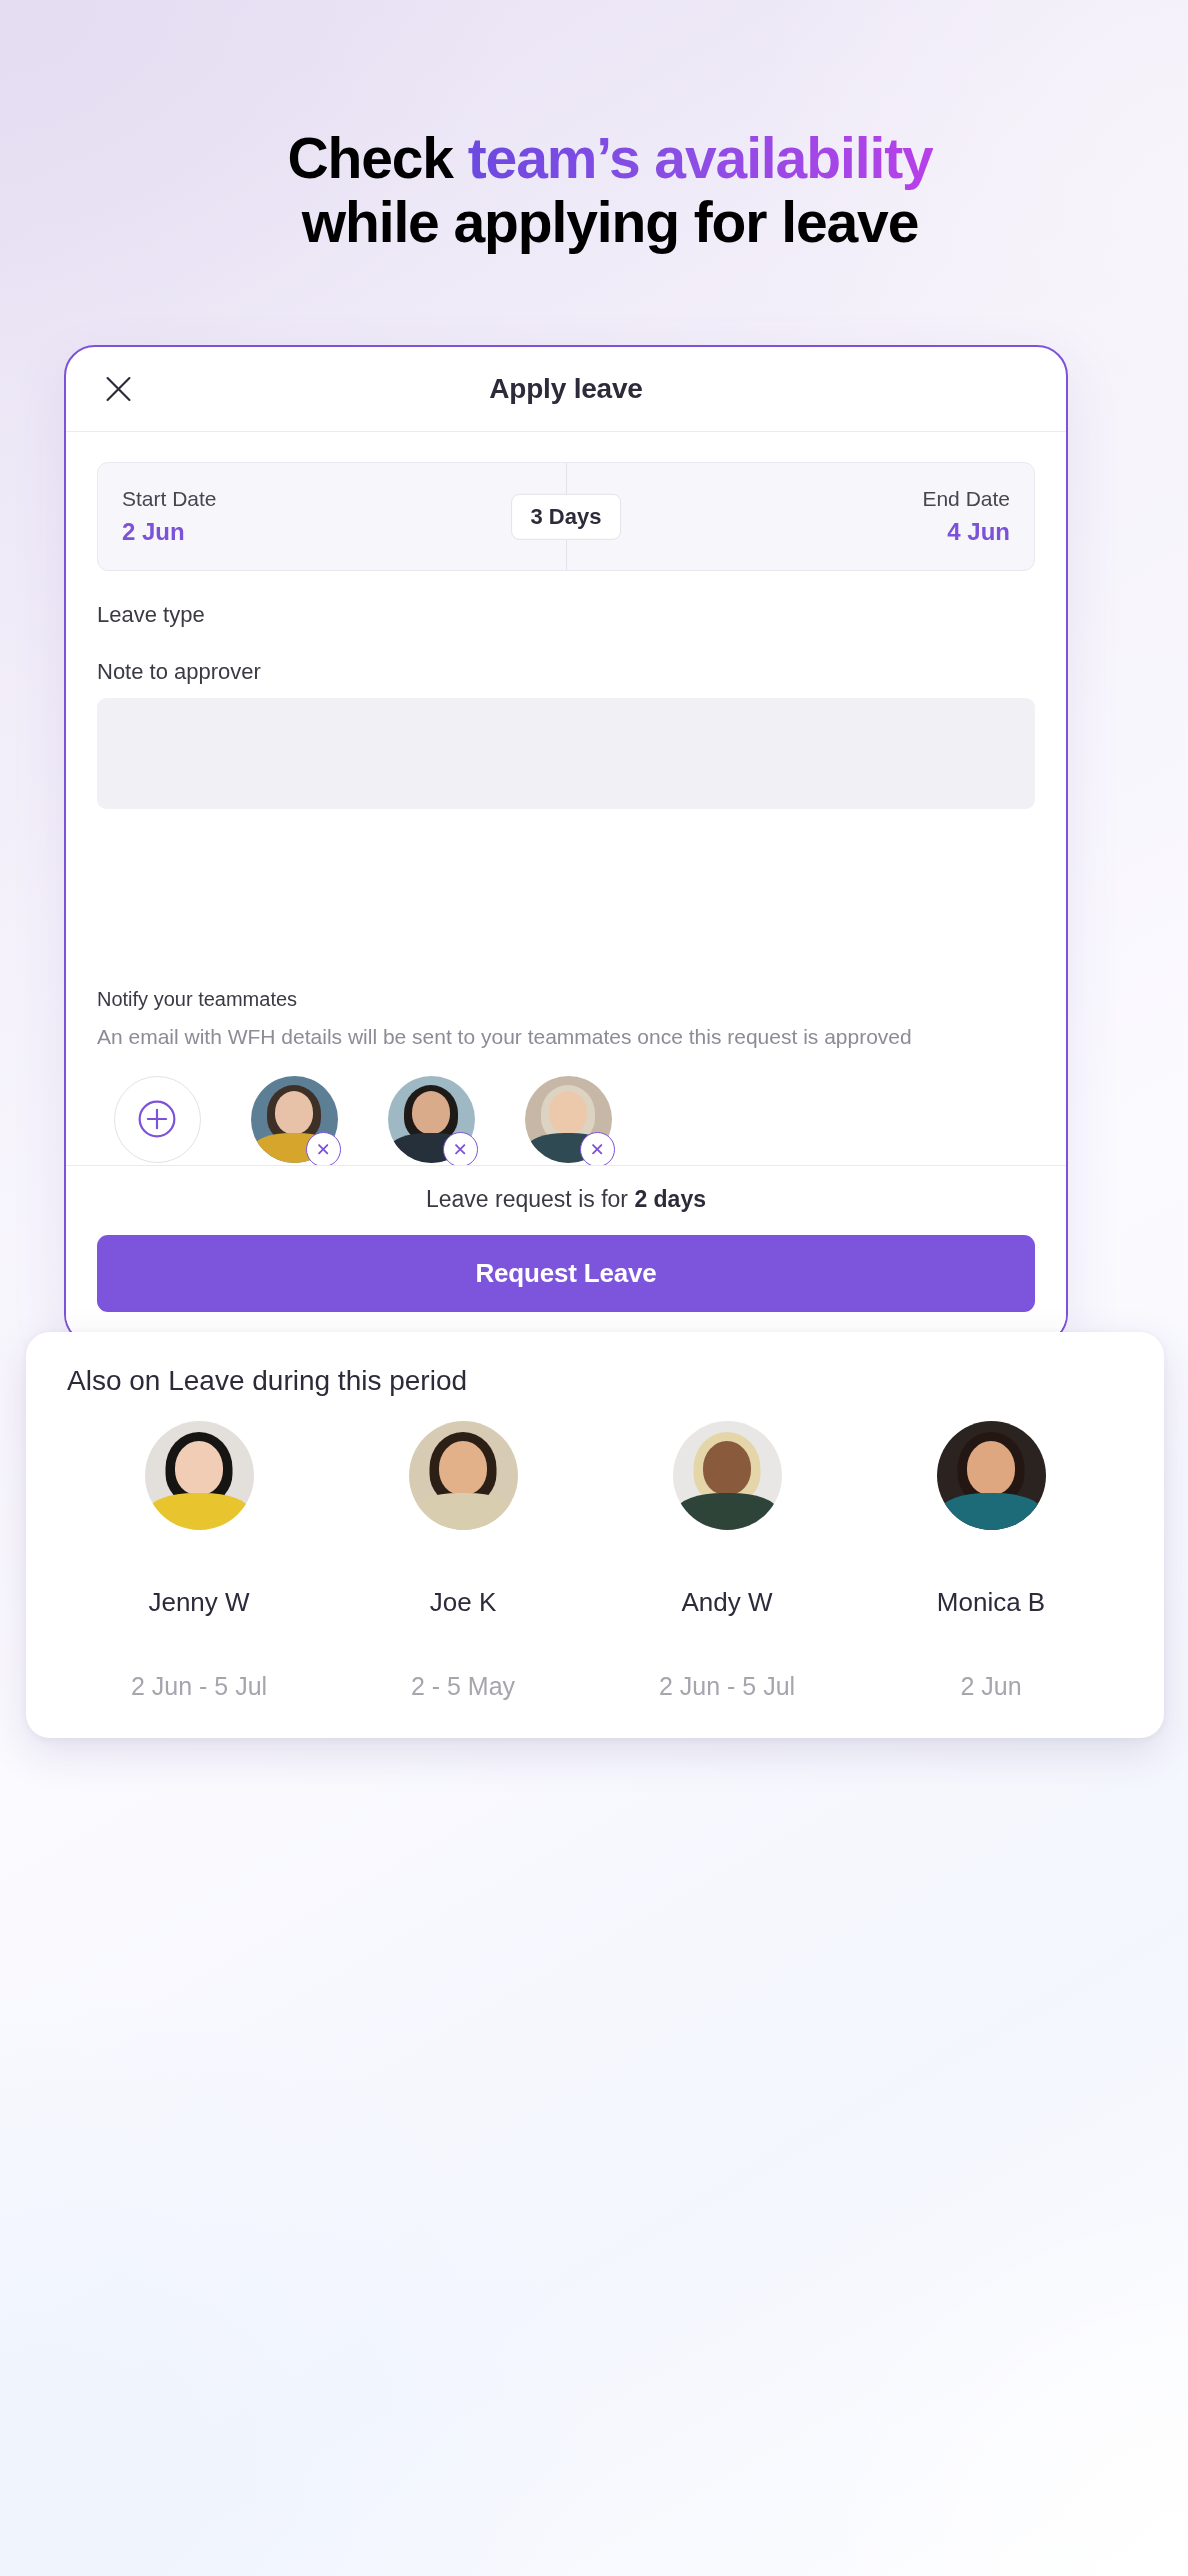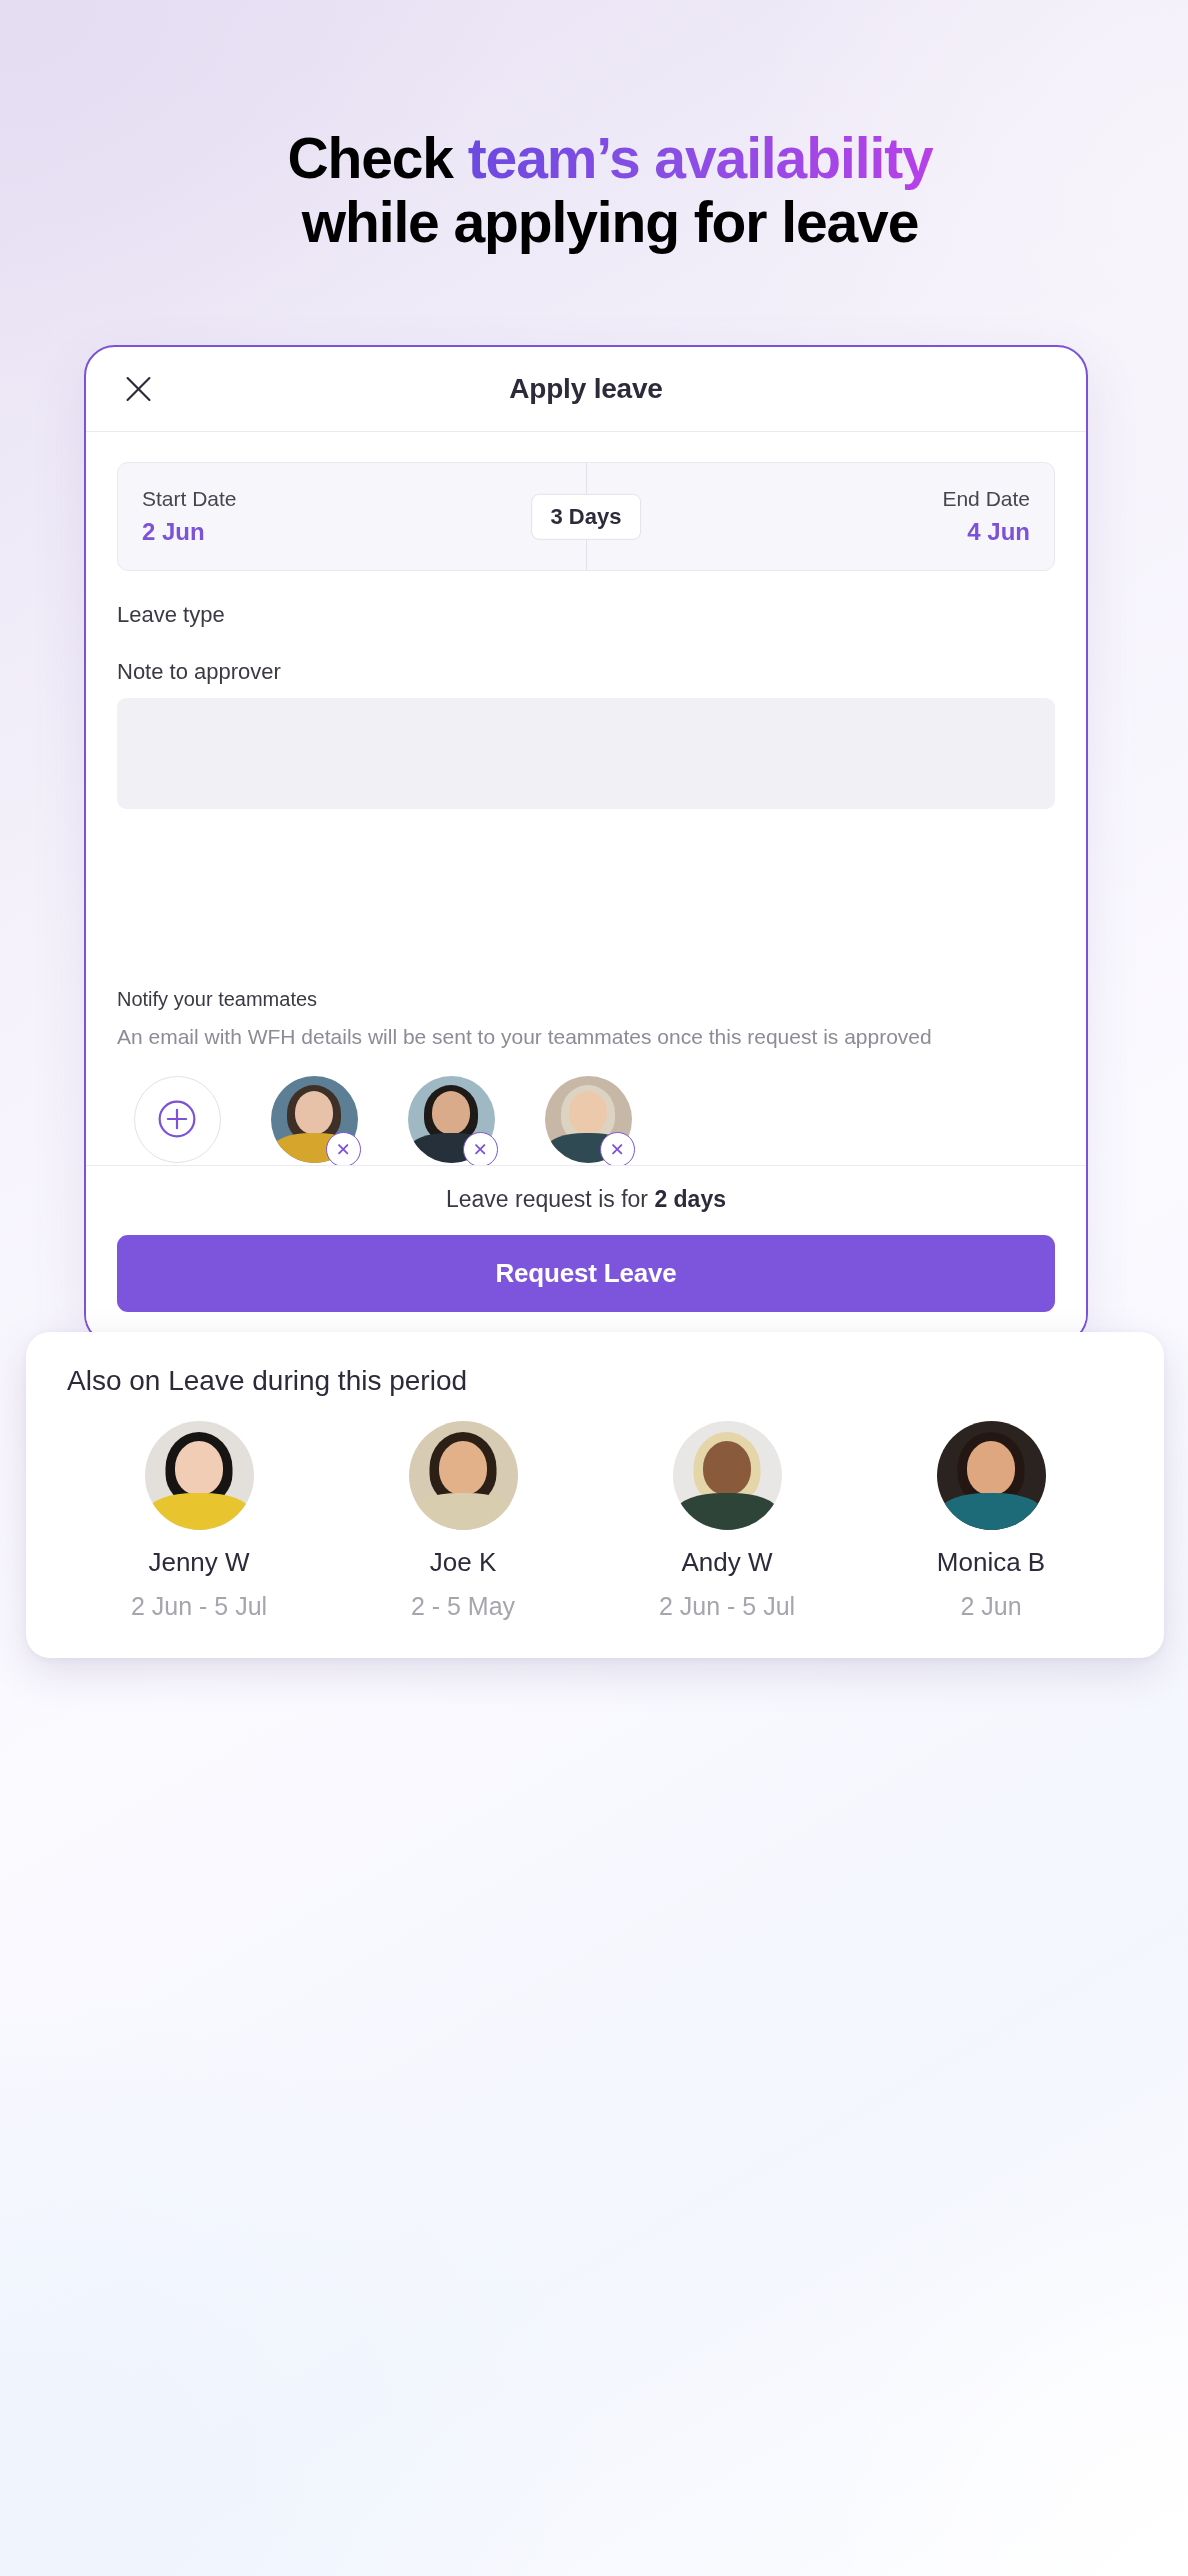--- a/index.html
+++ b/index.html
@@ -39,21 +39,21 @@
     -webkit-background-clip: text;
     background-clip: text;
     color: transparent;
     -webkit-text-fill-color: transparent;
   }
   .headline-line2 { display: block; }
 
   
   .phone {
     position: absolute;
-    left: 84px;
+    left: 64px;
     top: 345px;
     width: 1004px;
     height: 1000px;
     background: #ffffff;
     border: 2.8px solid #7b52d8;
     border-radius: 31px;
     overflow: hidden;
     box-shadow: 0 20px 55px rgba(90,60,160,0.10);
   }
 
@@ -286,20 +286,21 @@
   .leave-row {
     display: flex;
     justify-content: space-around;
     align-items: flex-start;
   }
   .leave-person {
     width: 230px;
     display: flex;
     flex-direction: column;
     align-items: center;
+    gap: 40px;
   }
   .lp-avatar {
     width: 109px;
     height: 109px;
     border-radius: 50%;
     overflow: hidden;
     position: relative;
   }
   .lp-name {
     margin-top: 16.6px;

